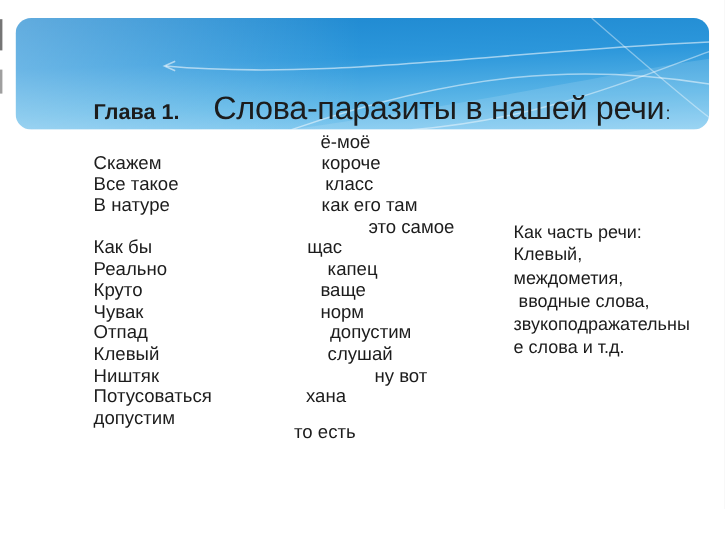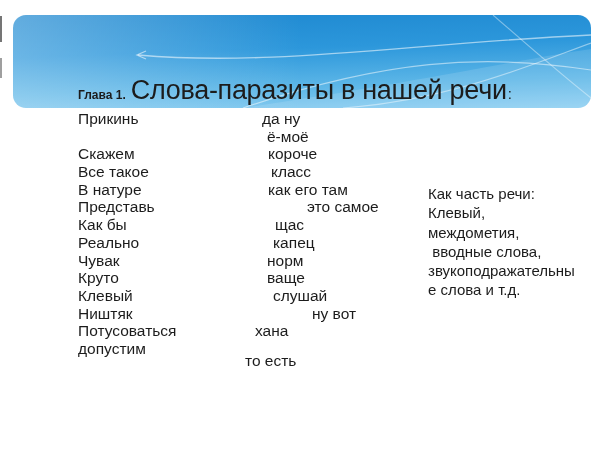--- a/index.html
+++ b/index.html
@@ -28,22 +28,22 @@
       linear-gradient(90deg, rgba(255,255,255,.30) 0%, rgba(255,255,255,0) 50%),
       linear-gradient(178deg, var(--header-top) 0%, var(--header-mid) 38%, var(--header-low) 72%, var(--header-bottom) 100%);
   }
   .waves{position:absolute;left:0;top:0;width:100%;height:100%;border-radius:13px;}
   
   .title-line{
     position:absolute;left:78px;top:75px;
     display:flex;align-items:baseline;white-space:nowrap;
     z-index:2;
   }
-  .chapter{font-size:12px;font-weight:bold;margin-right:5px;}
-  .big-title{font-size:27px;letter-spacing:-0.3px;}
+  .chapter{font-size:18px;font-weight:bold;margin-right:5px;}
+  .big-title{font-size:27px;letter-spacing:-0.3px;margin-left:23px;}
   .title-colon{font-size:15px;margin-left:1px;}
   
   .word-list{
     position:absolute;left:78px;top:110px;width:370px;
     font-size:15.5px;line-height:17.7px;
   }
   .word-row{position:relative;height:17.7px;white-space:nowrap;}
   .w-left{display:inline-block;}
   .w-right{position:absolute;top:0;}
   
@@ -76,24 +76,20 @@
     </svg>
   </div>
 
   <div class="title-line">
     <span class="chapter">Глава 1.</span>
     <span class="big-title">Слова-паразиты в нашей речи</span>
     <span class="title-colon">:</span>
   </div>
 
   <div class="word-list">
-  <div class="word-row">
-    <span class="w-left">Прикинь</span>
-    <span class="w-right" style="left: 184px;">да ну</span>
-  </div>
 
   <div class="word-row">
     <span class="w-right" style="left: 189px;">ё-моё</span>
   </div>
 
   <div class="word-row">
     <span class="w-left">Скажем</span>
     <span class="w-right" style="left: 190px;">короче</span>
   </div>
 
@@ -102,44 +98,47 @@
     <span class="w-right" style="left: 193px;">класс</span>
   </div>
 
 
   <div class="word-row">
     <span class="w-left">В натуре</span>
     <span class="w-right" style="left: 190px;">как его там</span>
   </div>
 
   <div class="word-row">
-    <span class="w-left">Представь</span>
     <span class="w-right" style="left: 185px; margin-left: 44px;">это самое</span>
   </div>
 
   <div class="word-row">
     <span class="w-left">Как бы</span>
-    <span class="w-right" style="left: 197px;">щас</span>
+    <span class="w-right" style="left: 178px;">щас</span>
   </div>
 
   <div class="word-row">
     <span class="w-left">Реально</span>
     <span class="w-right" style="left: 195px;">капец</span>
   </div>
 
   <div class="word-row">
+    <span class="w-left">Круто</span>
+    <span class="w-right" style="left: 189px;">ваще</span>
+  </div>
+
+  <div class="word-row">
     <span class="w-left">Чувак</span>
     <span class="w-right" style="left: 189px;">норм</span>
   </div>
 
   <div class="word-row">
-    <span class="w-left">Круто</span>
-    <span class="w-right" style="left: 189px;">ваще</span>
+    <span class="w-left">Отпад</span>
+    <span class="w-right" style="left: 197px;">допустим</span>
   </div>
-
 
   <div class="word-row">
     <span class="w-left">Клевый</span>
     <span class="w-right" style="left: 195px;">слушай</span>
   </div>
 
   <div class="word-row">
     <span class="w-left">Ништяк</span>
     <span class="w-right" style="left: 190px; margin-left: 44px;">ну вот</span>
   </div>

